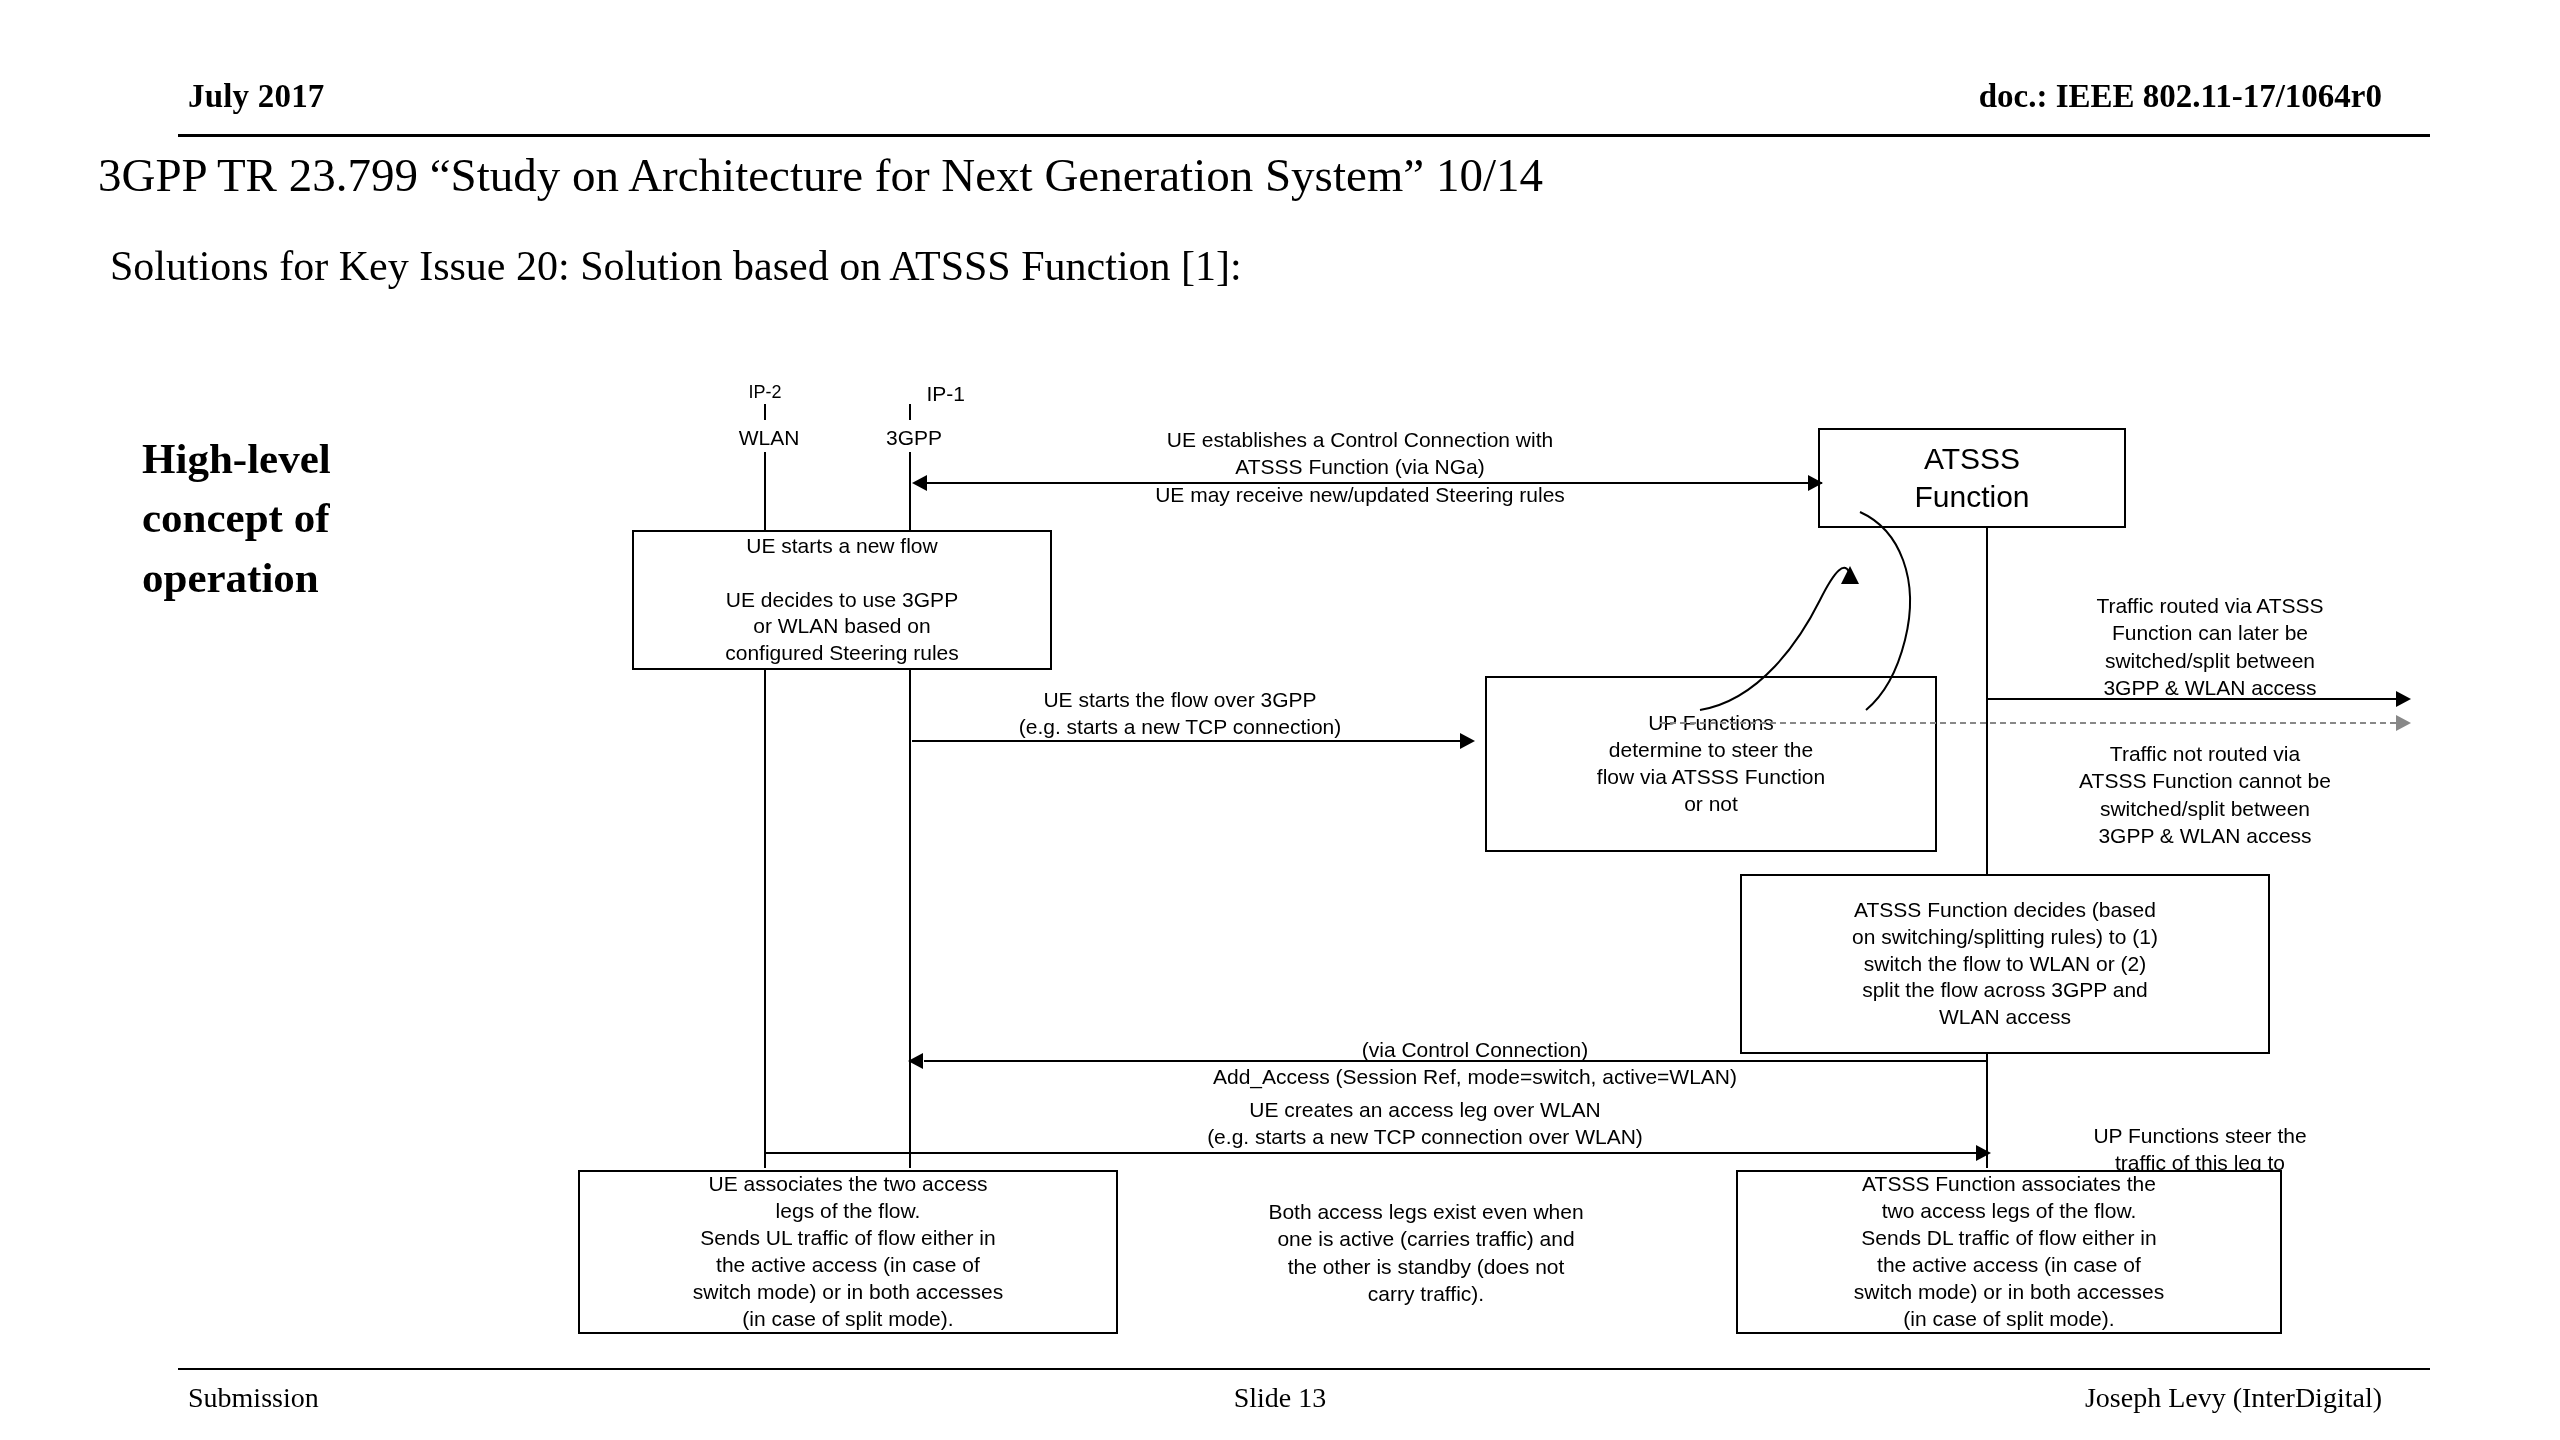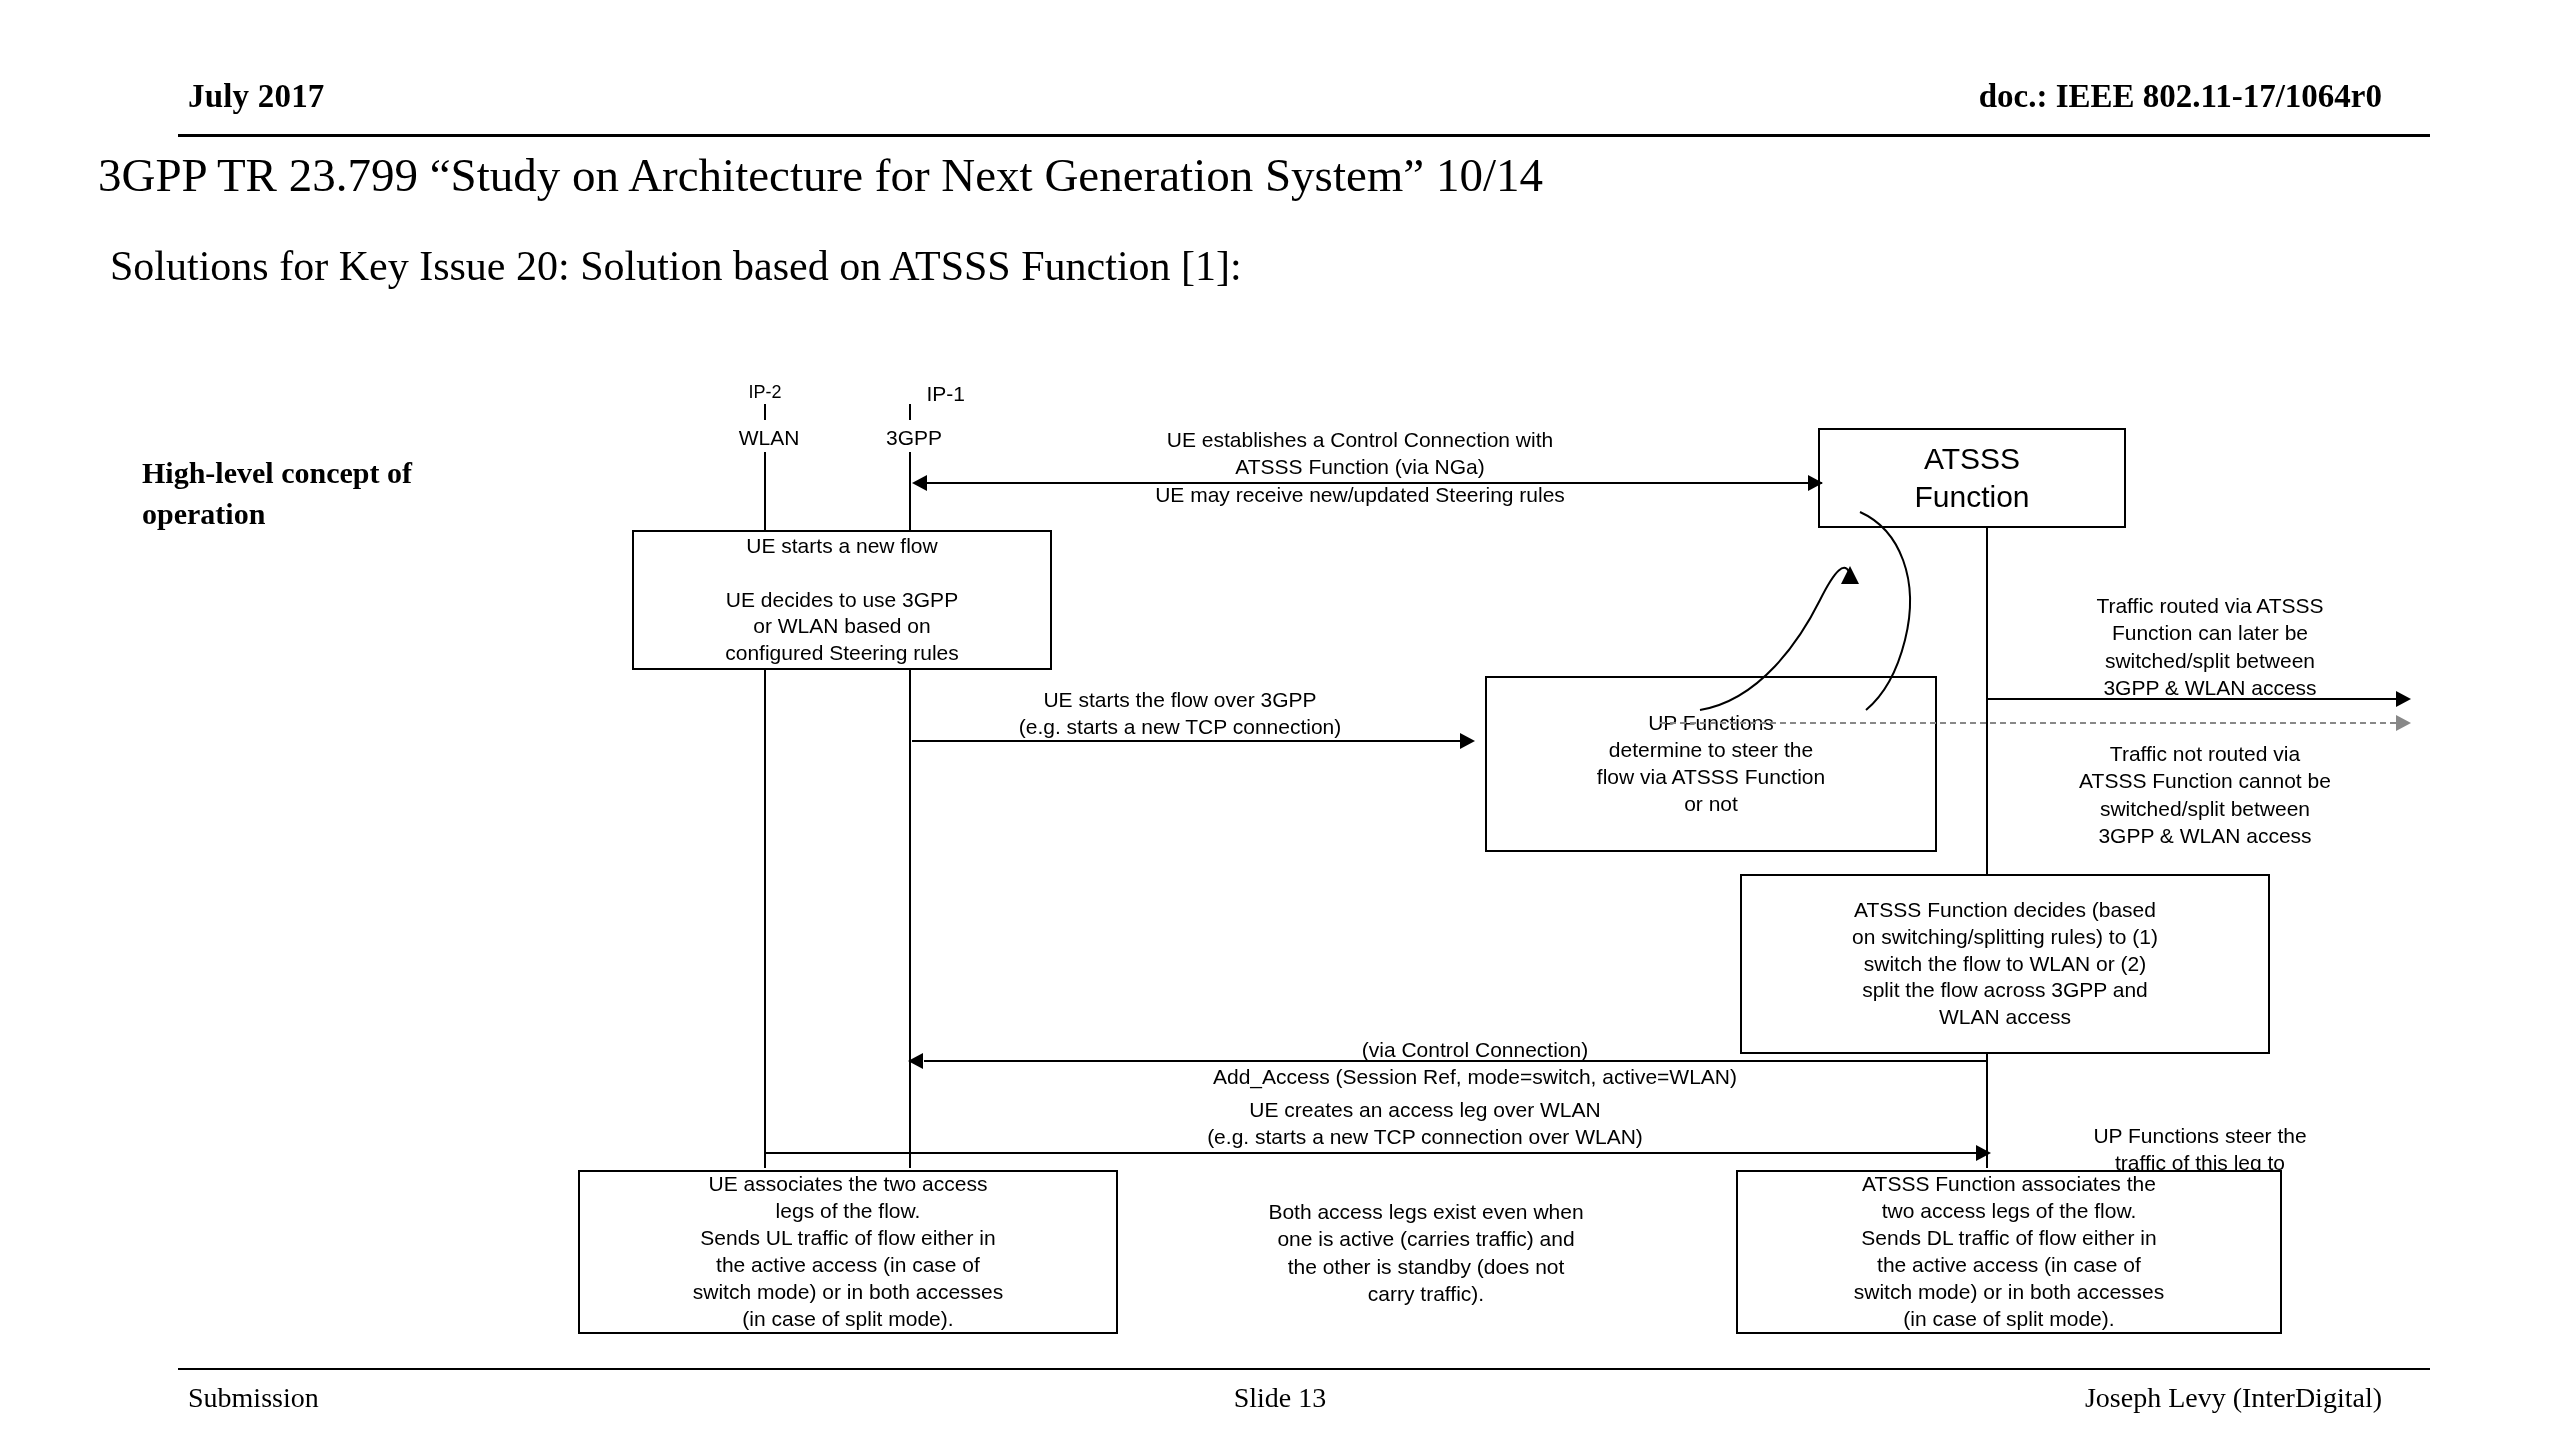--- a/index.html
+++ b/index.html
@@ -64,25 +64,25 @@
     top: 242px;
     font-family: "Liberation Serif", serif;
     font-size: 42px;
     white-space: nowrap;
   }
 
   
   .left-caption {
     position: absolute;
     left: 142px;
-    top: 452px;
+    top: 429px;
     width: 300px;
     font-family: "Liberation Serif", serif;
     font-weight: bold;
-    font-size: 30px;
+    font-size: 43px;
     line-height: 1.38;
   }
 
   
   .box {
     position: absolute;
     border: 2px solid #000;
     background: #ffffff;
     box-sizing: border-box;
     display: flex;

